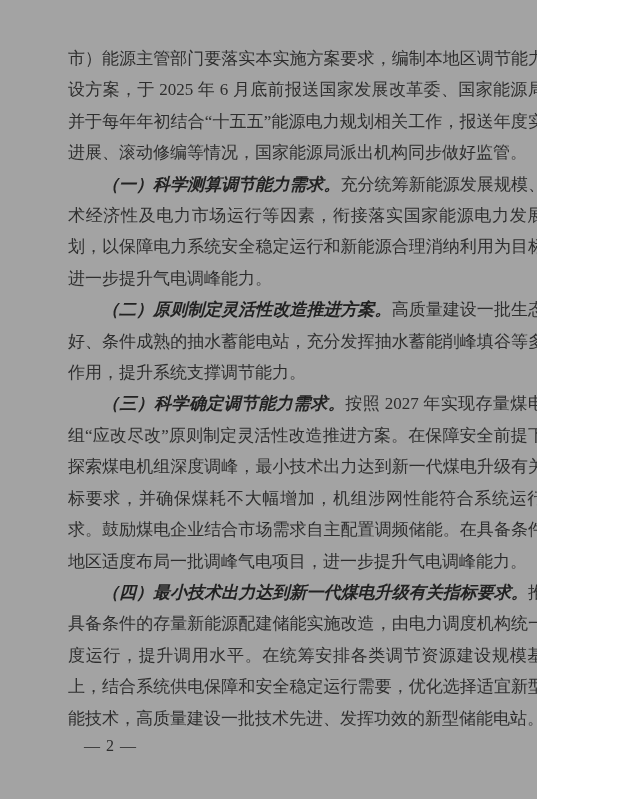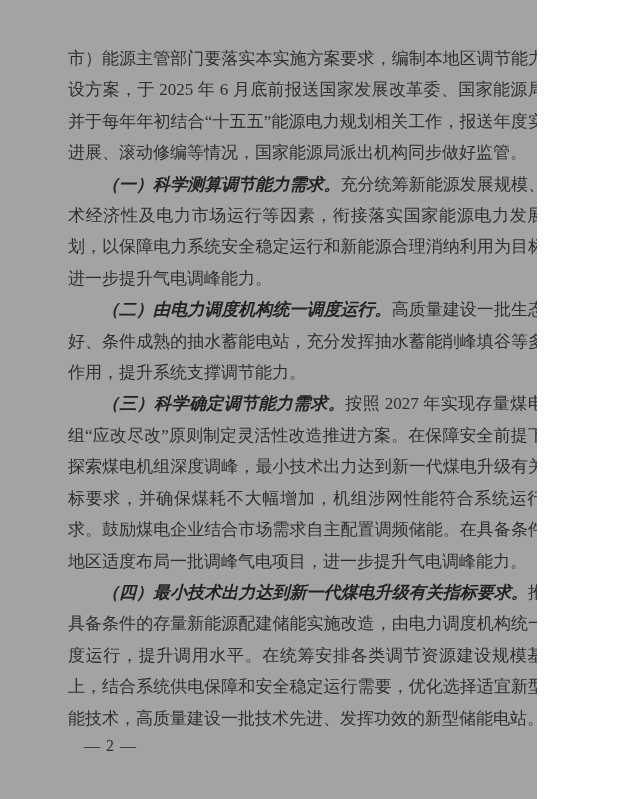--- a/index.html
+++ b/index.html
@@ -53,21 +53,21 @@
 </head>
 <body>
 
 <div class="page">
   <div class="content">
 
     <p class="para"><span>市）能源主管部门要落实本实施方案要求，编制本地区调节能力建设方案，于 2025 年 6 月底前报送国家发展改革委、国家能源局，并于每年年初结合“十五五”能源电力规划相关工作，报送年度实施进展、滚动修编等情况，国家能源局派出机构同步做好监管。</span></p>
 
     <p class="para indent"><span class="lead">（一）科学测算调节能力需求。</span><span>充分统筹新能源发展规模、技术经济性及电力市场运行等因素，衔接落实国家能源电力发展规划，以保障电力系统安全稳定运行和新能源合理消纳利用为目标，进一步提升气电调峰能力。</span></p>
 
-    <p class="para indent"><span class="lead">（二）由电力调度机构统一调度运行。</span><span>高质量建设一批生态友好、条件成熟的抽水蓄能电站，充分发挥抽水蓄能削峰填谷等多重作用，提升系统支撑调节能力。</span></p>
+    <p class="para indent"><span class="lead">（二）原则制定灵活性改造推进方案。</span><span>高质量建设一批生态友好、条件成熟的抽水蓄能电站，充分发挥抽水蓄能削峰填谷等多重作用，提升系统支撑调节能力。</span></p>
 
     <p class="para indent"><span class="lead">（三）科学确定调节能力需求。</span><span>按照 2027 年实现存量煤电机组“应改尽改”原则制定灵活性改造推进方案。在保障安全前提下，探索煤电机组深度调峰，最小技术出力达到新一代煤电升级有关指标要求，并确保煤耗不大幅增加，机组涉网性能符合系统运行要求。鼓励煤电企业结合市场需求自主配置调频储能。在具备条件的地区适度布局一批调峰气电项目，进一步提升气电调峰能力。</span></p>
 
     <p class="para indent"><span class="lead">（四）最小技术出力达到新一代煤电升级有关指标要求。</span><span>推动具备条件的存量新能源配建储能实施改造，由电力调度机构统一调度运行，提升调用水平。在统筹安排各类调节资源建设规模基础上，结合系统供电保障和安全稳定运行需要，优化选择适宜新型储能技术，高质量建设一批技术先进、发挥功效的新型储能电站。</span></p>
 
   </div>
 
   <div class="page-footer">— 2 —</div>
 </div>
 

